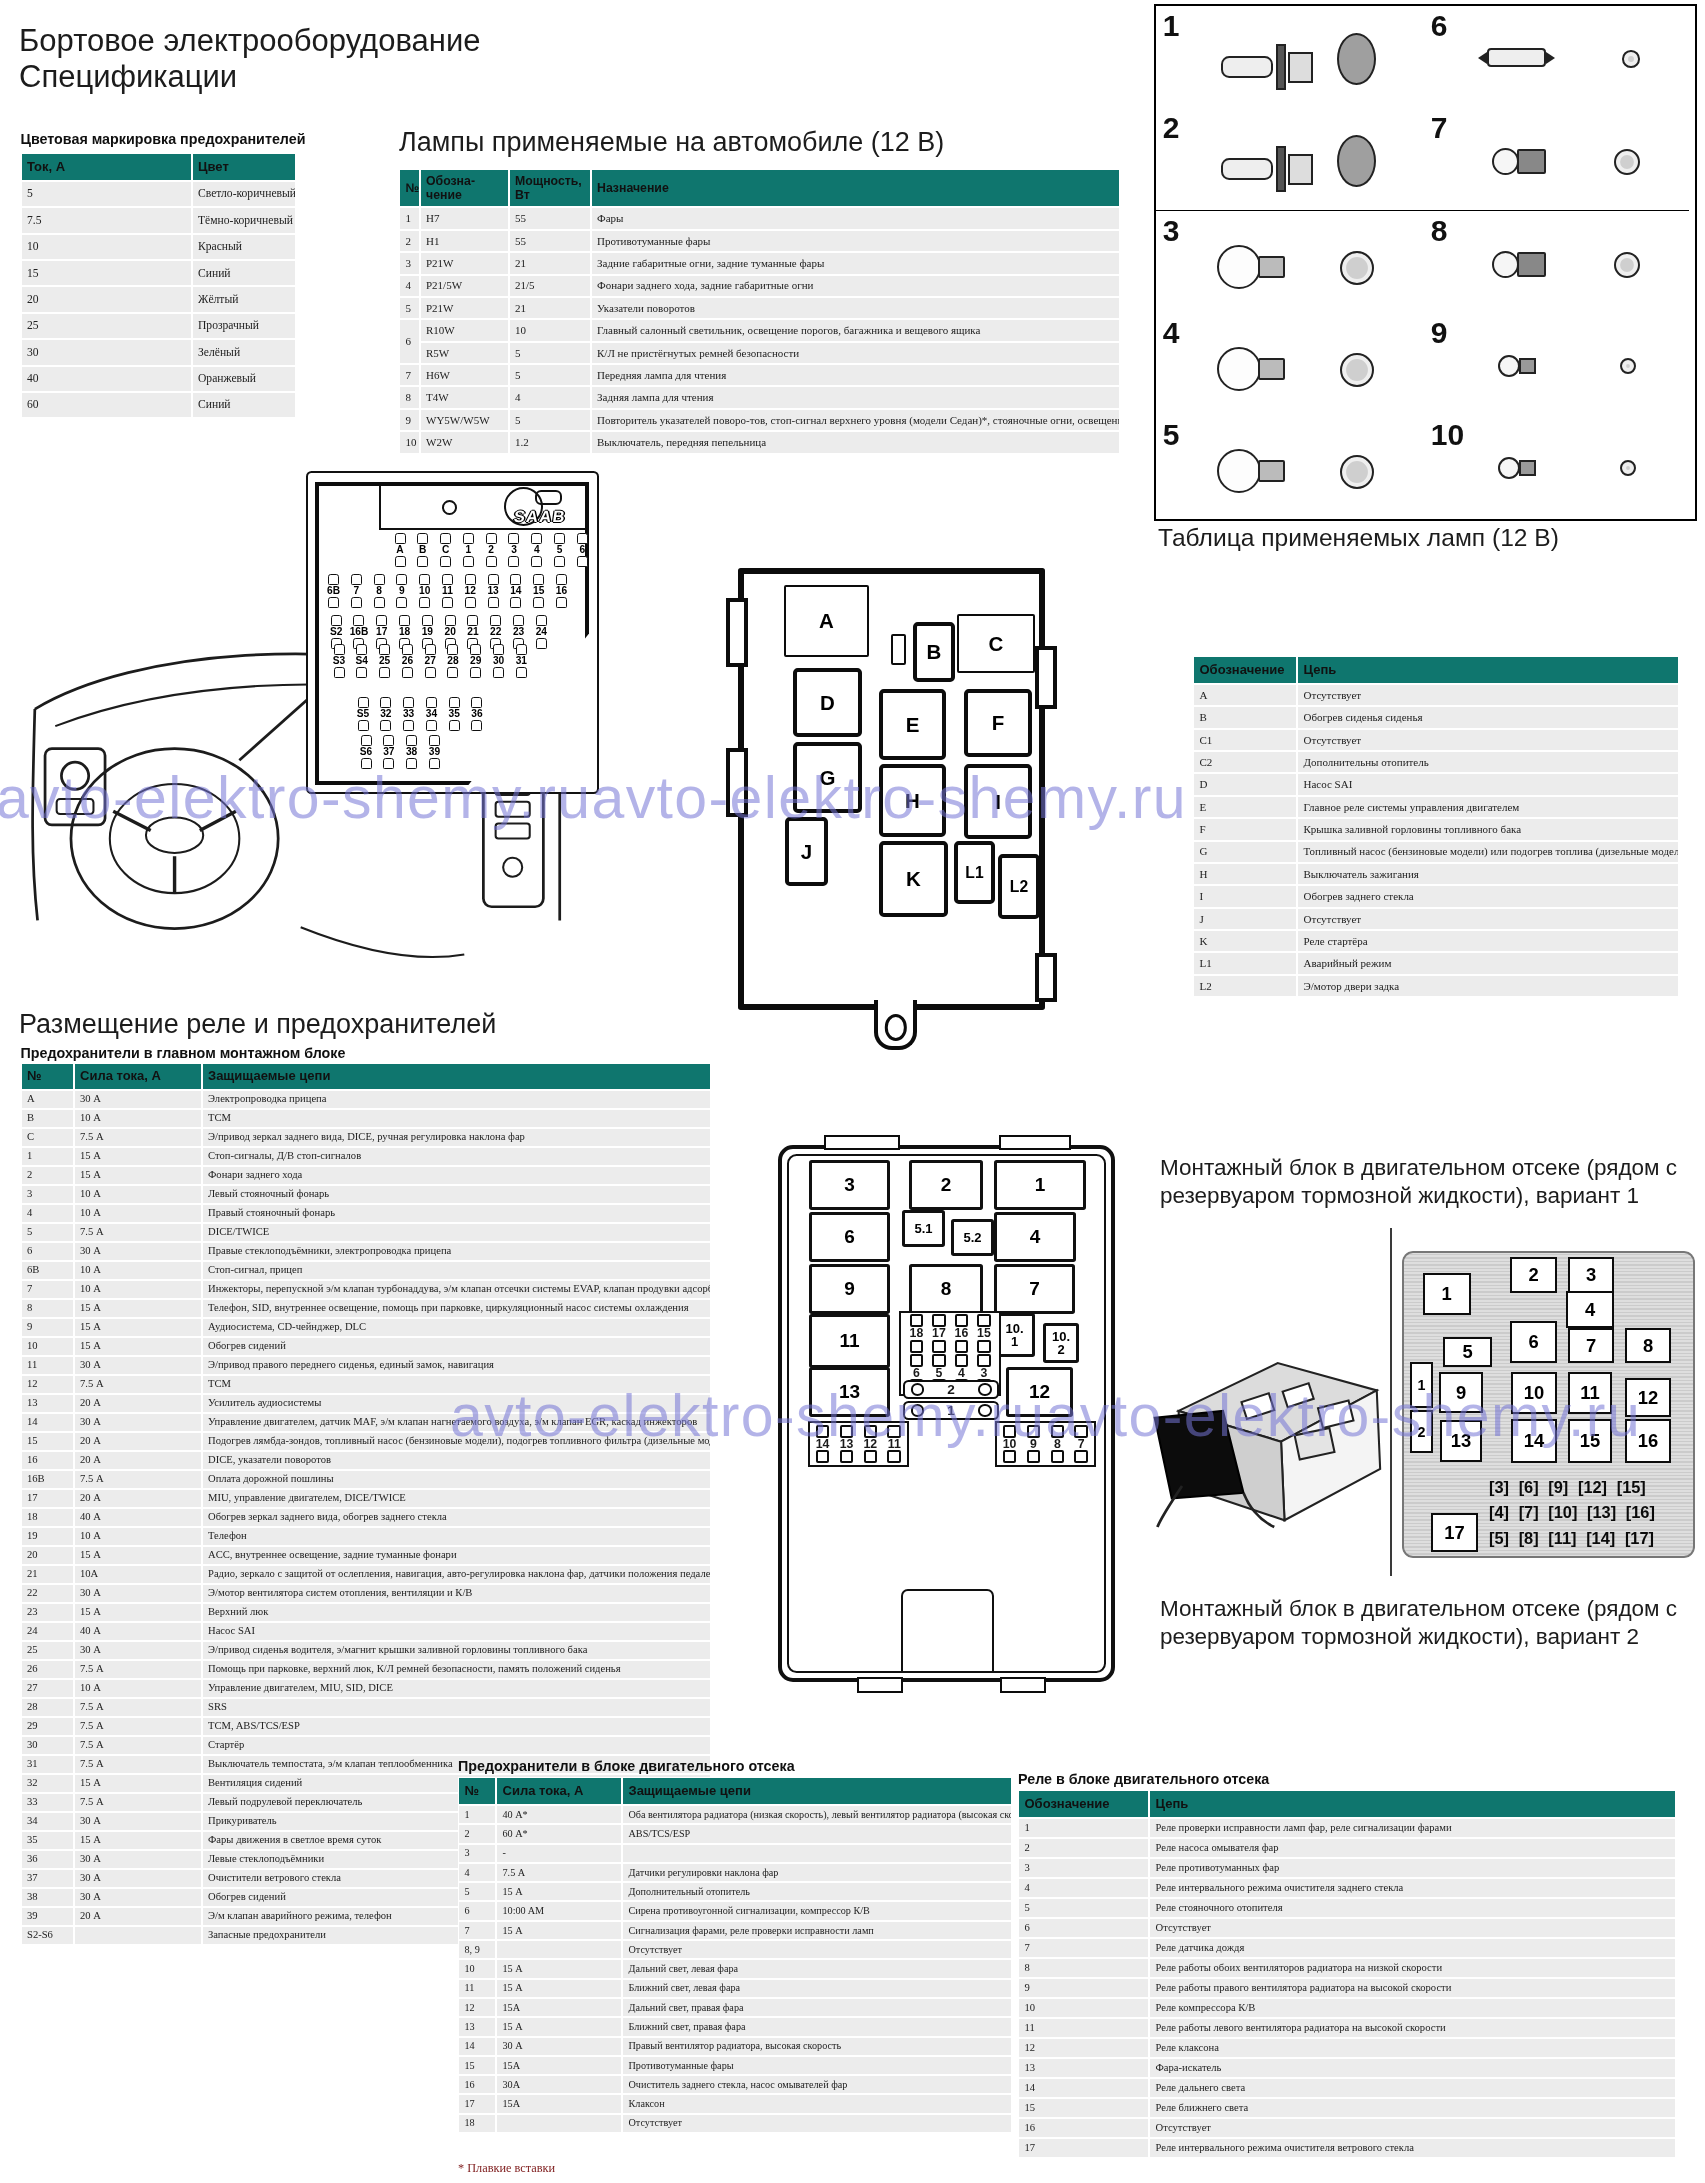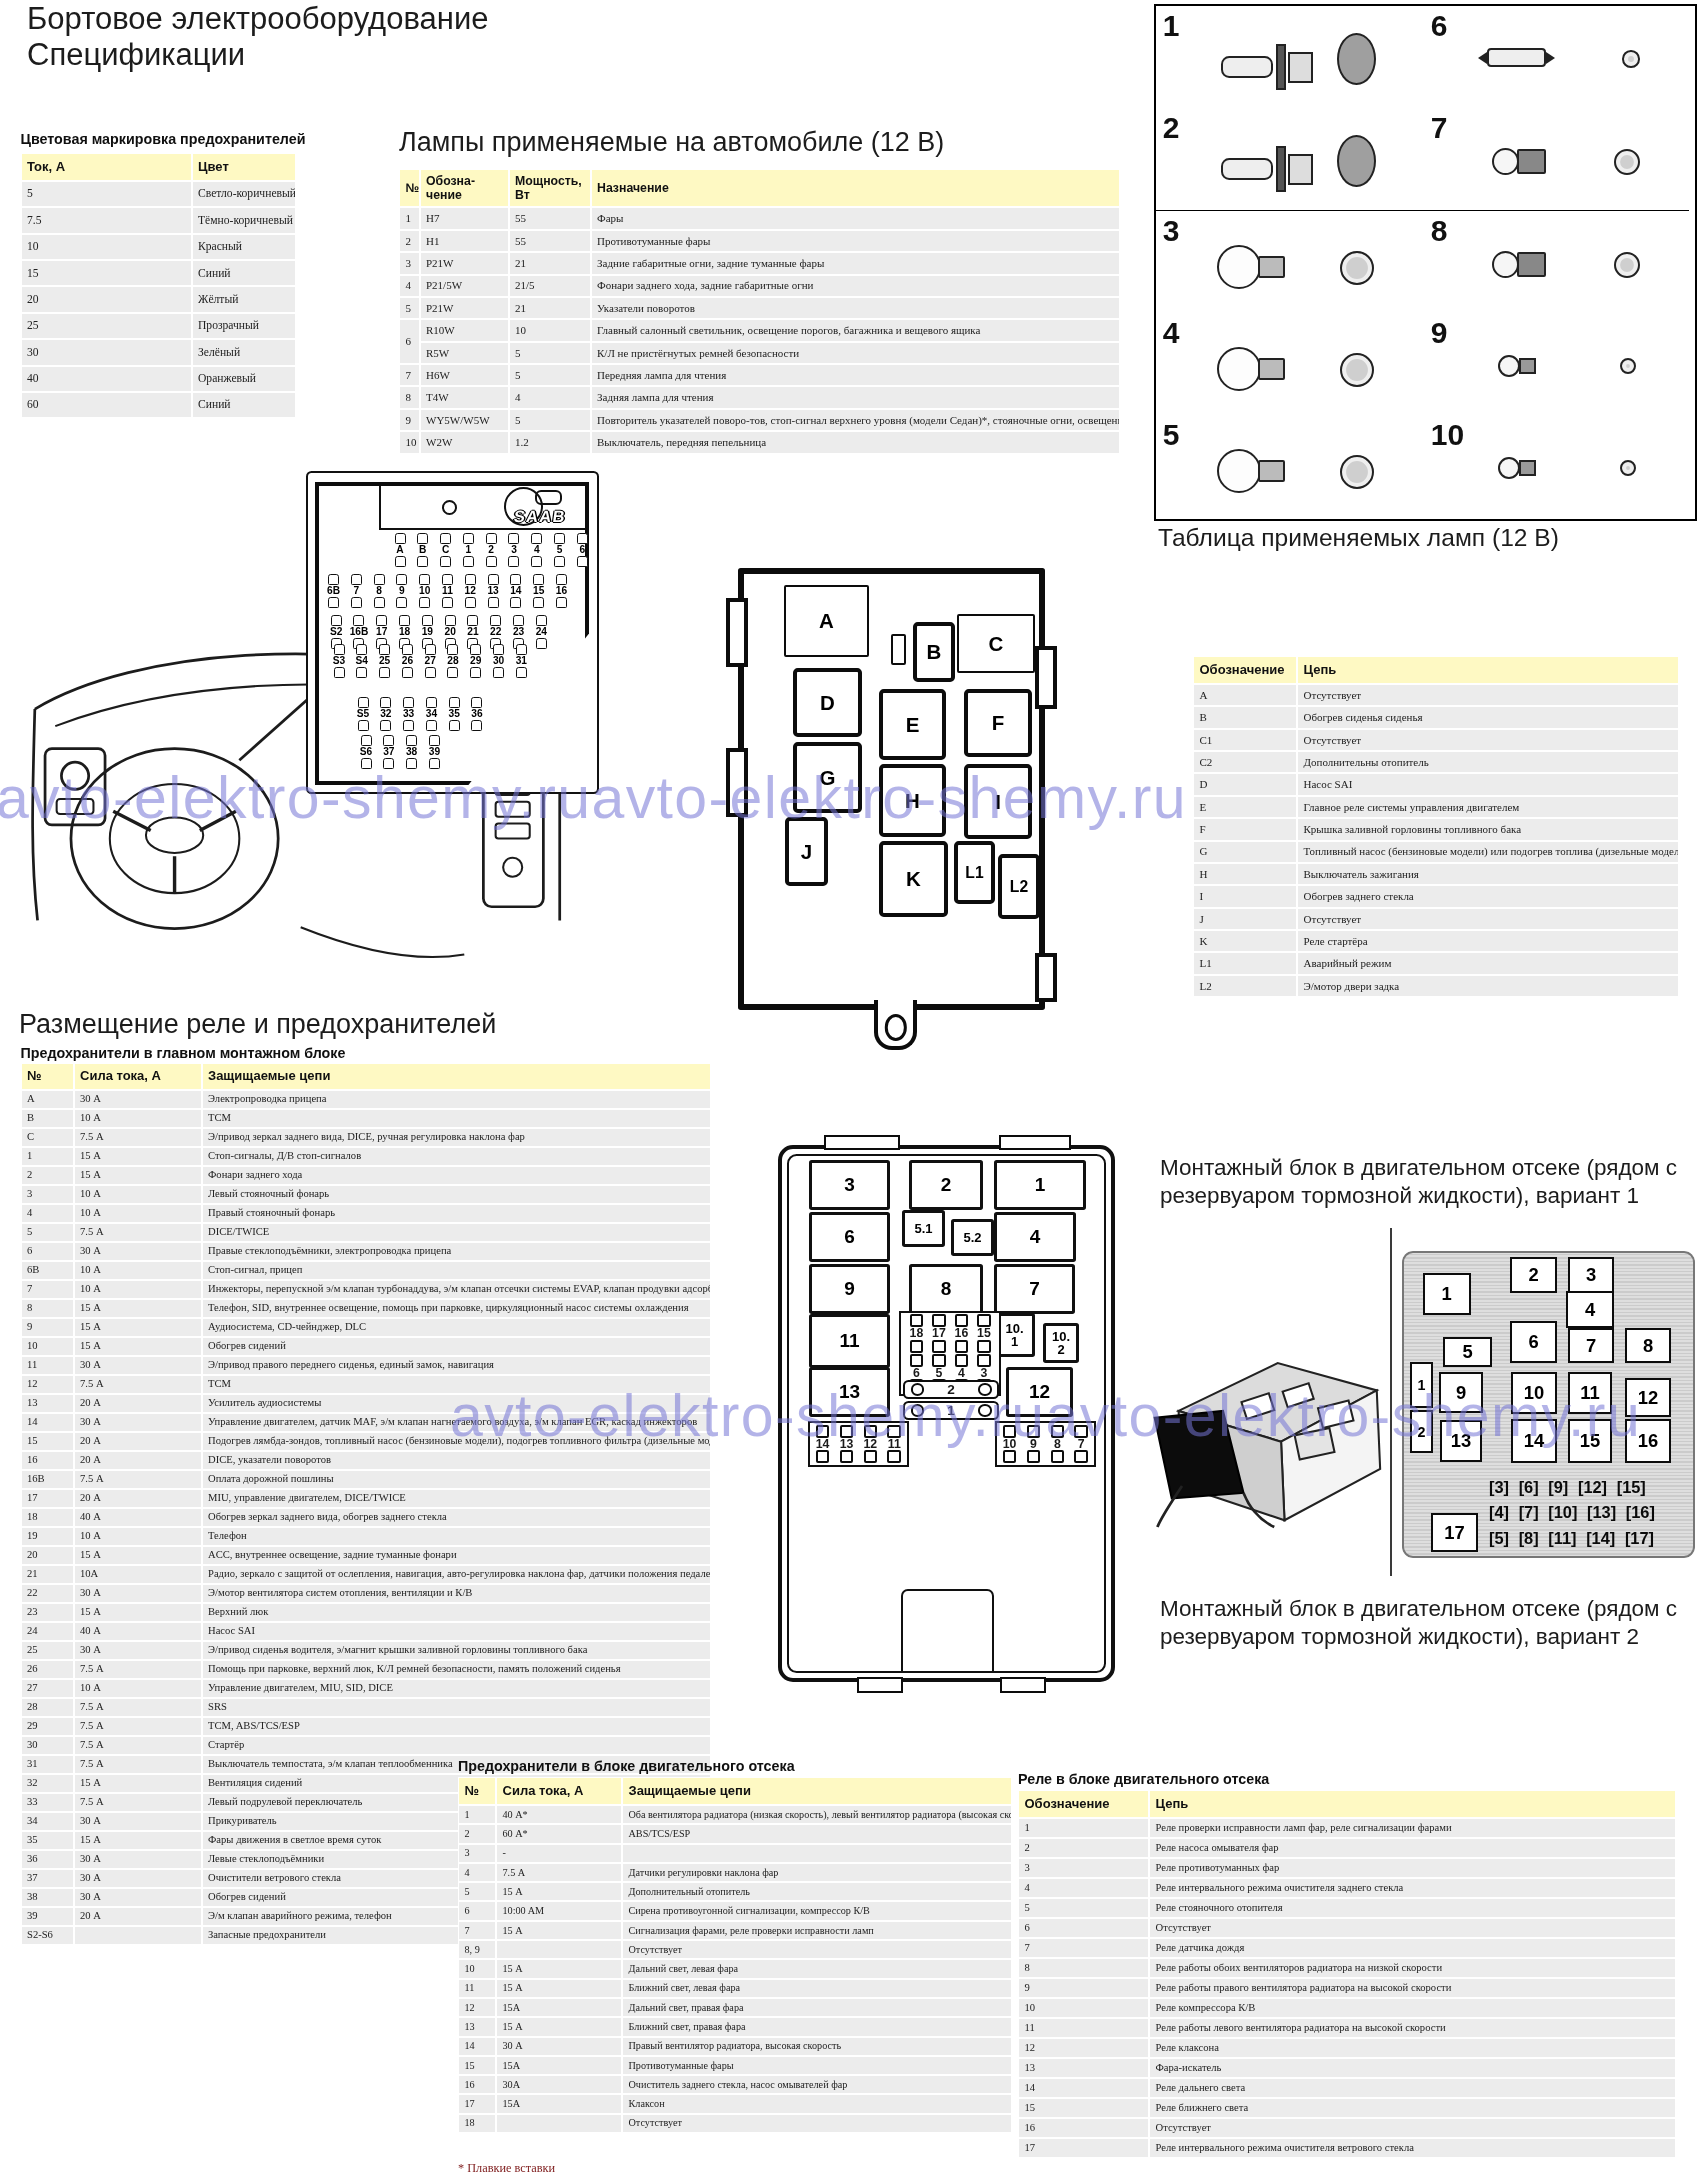--- a/index.html
+++ b/index.html
@@ -8,21 +8,21 @@
   .abs{position:absolute;}
   .h1{font:400 31px/1.16 "Liberation Sans",sans-serif;color:#1c1c1c;}
   .h2{font:400 27px/1.1 "Liberation Sans",sans-serif;color:#1c1c1c;}
   .h3{font:400 24.6px/1.15 "Liberation Sans",sans-serif;color:#1c1c1c;}
   .sub{font:700 14.3px/1.2 "Liberation Sans",sans-serif;color:#101010;}
   .caption{font:400 22.5px/1.25 "Liberation Sans",sans-serif;color:#1c1c1c;}
   .footnote{font:400 12.3px "Liberation Serif",serif;color:#7f1d1d;}
 
   
   table.dt{border-collapse:separate;border-spacing:0;table-layout:fixed;}
-  table.dt th{background:#fef9c3;font:700 13px/1.15 "Liberation Sans",sans-serif;text-align:left;
+  table.dt th{background:#0f766e;font:700 13px/1.15 "Liberation Sans",sans-serif;text-align:left;
       padding:5.5px 5.5px;border:1.4px solid #fff;color:#111;white-space:pre-line;vertical-align:middle;}
   table.dt td{background:#ececec;font:400 11px/1.15 "Liberation Serif",serif;color:#222;
       padding:2.7px 5.5px;border:1.4px solid #fff;vertical-align:middle;overflow:hidden;white-space:nowrap;}
   table.t-colors td{height:19px;font-size:11.6px;}
   table.t-lamps td{height:15px;font-size:11px;}
   table.t-lamps th{font-size:12.3px;padding:4.1px 5.5px;}
   table.t-mainfuse td{height:13px;font-size:10.6px;padding:2px 5.5px;}
   table.t-mainfuse th{font-size:13px;padding:4.8px 5.5px;}
   table.t-mrelay td{height:15px;font-size:11px;}
   table.t-engfuse td{height:13.3px;font-size:10.2px;padding:2px 5.5px;}
@@ -95,21 +95,21 @@
   .vbrackets{position:absolute;display:flex;gap:9.6px;font:700 16.4px "Liberation Sans",sans-serif;color:#0a0a0a;}
   .dashline{position:absolute;width:0;border-left:2px solid #3a3a3a;}
 
   svg.sketch{stroke:#1c1c1c;fill:none;stroke-width:4;}
 </style>
 </head>
 <body>
 
 <div class="page">
 
-  <div class="abs h1" style="left:19px;top:1px;margin-left:8px;">
+  <div class="abs h1" style="left:19px;top:23px;">
     <div>Бортовое электрооборудование</div>
     <div>Спецификации</div>
   </div>
 
   <div class="abs sub" style="left:20.5px;top:131px;">Цветовая маркировка предохранителей</div>
   <table class="dt t-colors abs" style="left:20.5px;top:153px;width:274px;">
       <colgroup>
         <col style="width: 171px;">
         <col style="width: 104px;">
       </colgroup>

